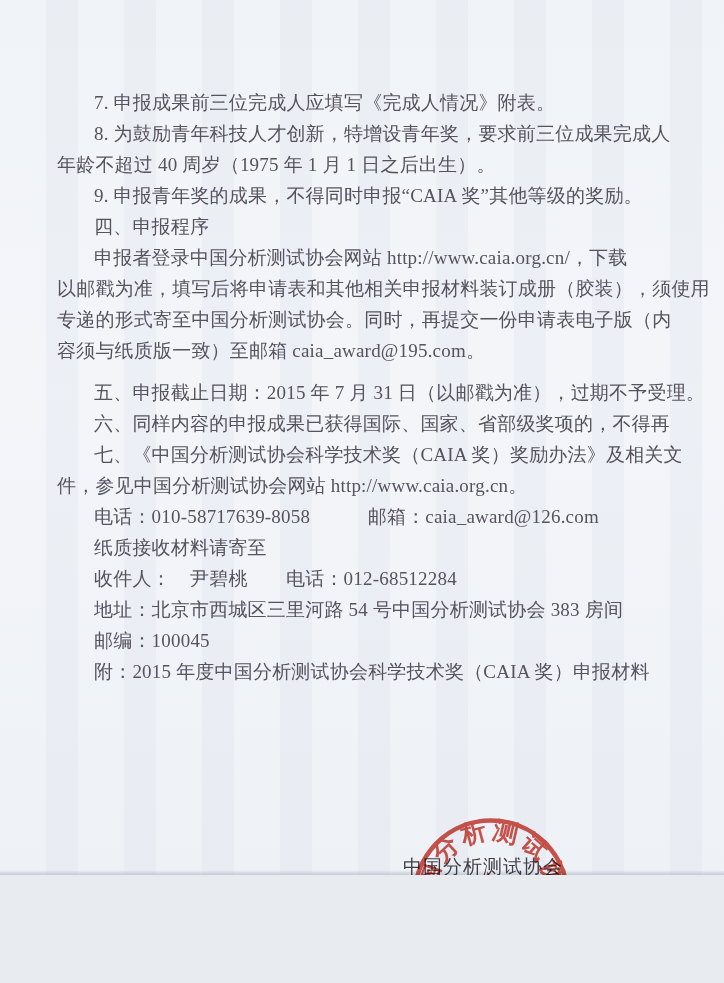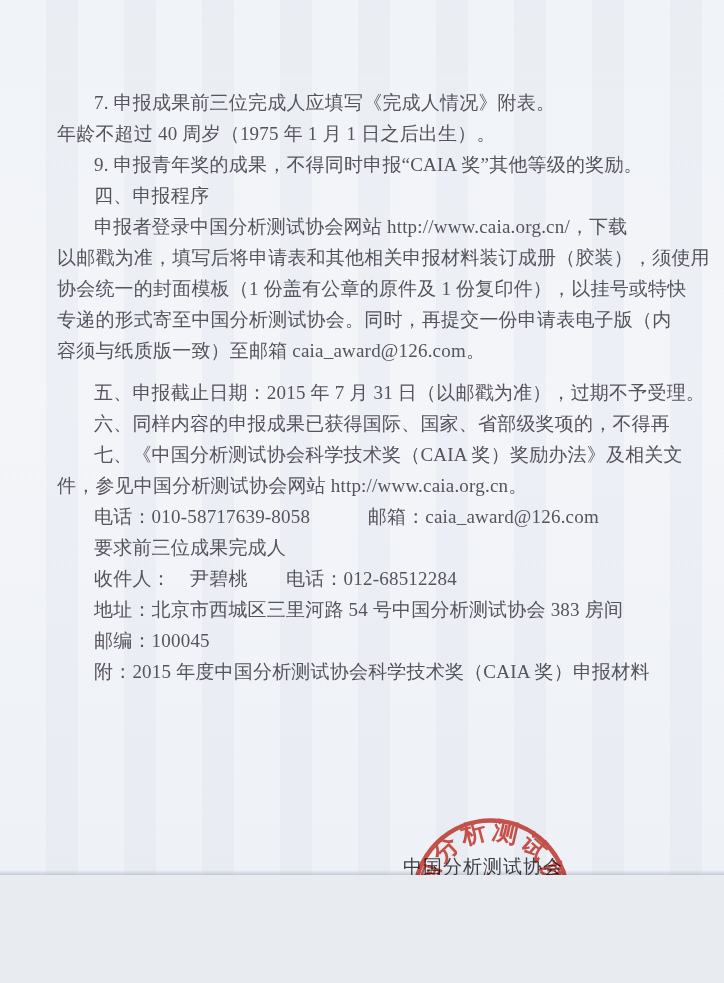--- a/index.html
+++ b/index.html
@@ -55,34 +55,34 @@
     font-size:14px;color:#6a6a74;letter-spacing:1px;
   }
 </style>
 </head>
 <body>
 
 <div class="page">
 
   <div class="body-text">
       <div class="line indent">7. 申报成果前三位完成人应填写《完成人情况》附表。</div>
+      <div class="line indent">8. 为鼓励青年科技人才创新，特增设青年奖，要求前三位成果完成人</div>
       <div class="line">年龄不超过 40 周岁（1975 年 1 月 1 日之后出生）。</div>
       <div class="line indent">9. 申报青年奖的成果，不得同时申报“CAIA 奖”其他等级的奖励。</div>
       <div class="line indent">四、申报程序</div>
       <div class="line indent">申报者登录中国分析测试协会网站 http://www.caia.org.cn/，下载</div>
       <div class="line">以邮戳为准，填写后将申请表和其他相关申报材料装订成册（胶装），须使用</div>
-      <div class="line">协会统一的封面模板（1 份盖有公章的原件及 1 份复印件），以挂号或特快</div>
       <div class="line">专递的形式寄至中国分析测试协会。同时，再提交一份申请表电子版（内</div>
-      <div class="line">容须与纸质版一致）至邮箱 caia_award@126.com。</div>
+      <div class="line">容须与纸质版一致）至邮箱 caia_award@195.com。</div>
       <div class="line indent gap">五、申报截止日期：2015 年 7 月 31 日（以邮戳为准），过期不予受理。</div>
       <div class="line indent">六、同样内容的申报成果已获得国际、国家、省部级奖项的，不得再</div>
       <div class="line indent">七、《中国分析测试协会科学技术奖（CAIA 奖）奖励办法》及相关文</div>
       <div class="line"><span>件，参见中国分析测试协会网站 </span><span class="underline">http://www.caia.org.cn</span><span>。</span></div>
       <div class="line indent">电话：010-58717639-8058　　　邮箱：caia_award@126.com</div>
-      <div class="line indent">要求前三位成果完成人</div>
+      <div class="line indent">纸质接收材料请寄至</div>
       <div class="line indent">收件人：　尹碧桃　　电话：012-68512284</div>
       <div class="line indent">地址：北京市西城区三里河路 54 号中国分析测试协会 383 房间</div>
       <div class="line indent">邮编：100045</div>
       <div class="line indent">附：2015 年度中国分析测试协会科学技术奖（CAIA 奖）申报材料</div>
     </div>
 
   <div class="signature">
     <div class="sig-org">中国分析测试协会</div>
     <div class="sig-date">2015 年 3 月 10 日</div>
   </div>

